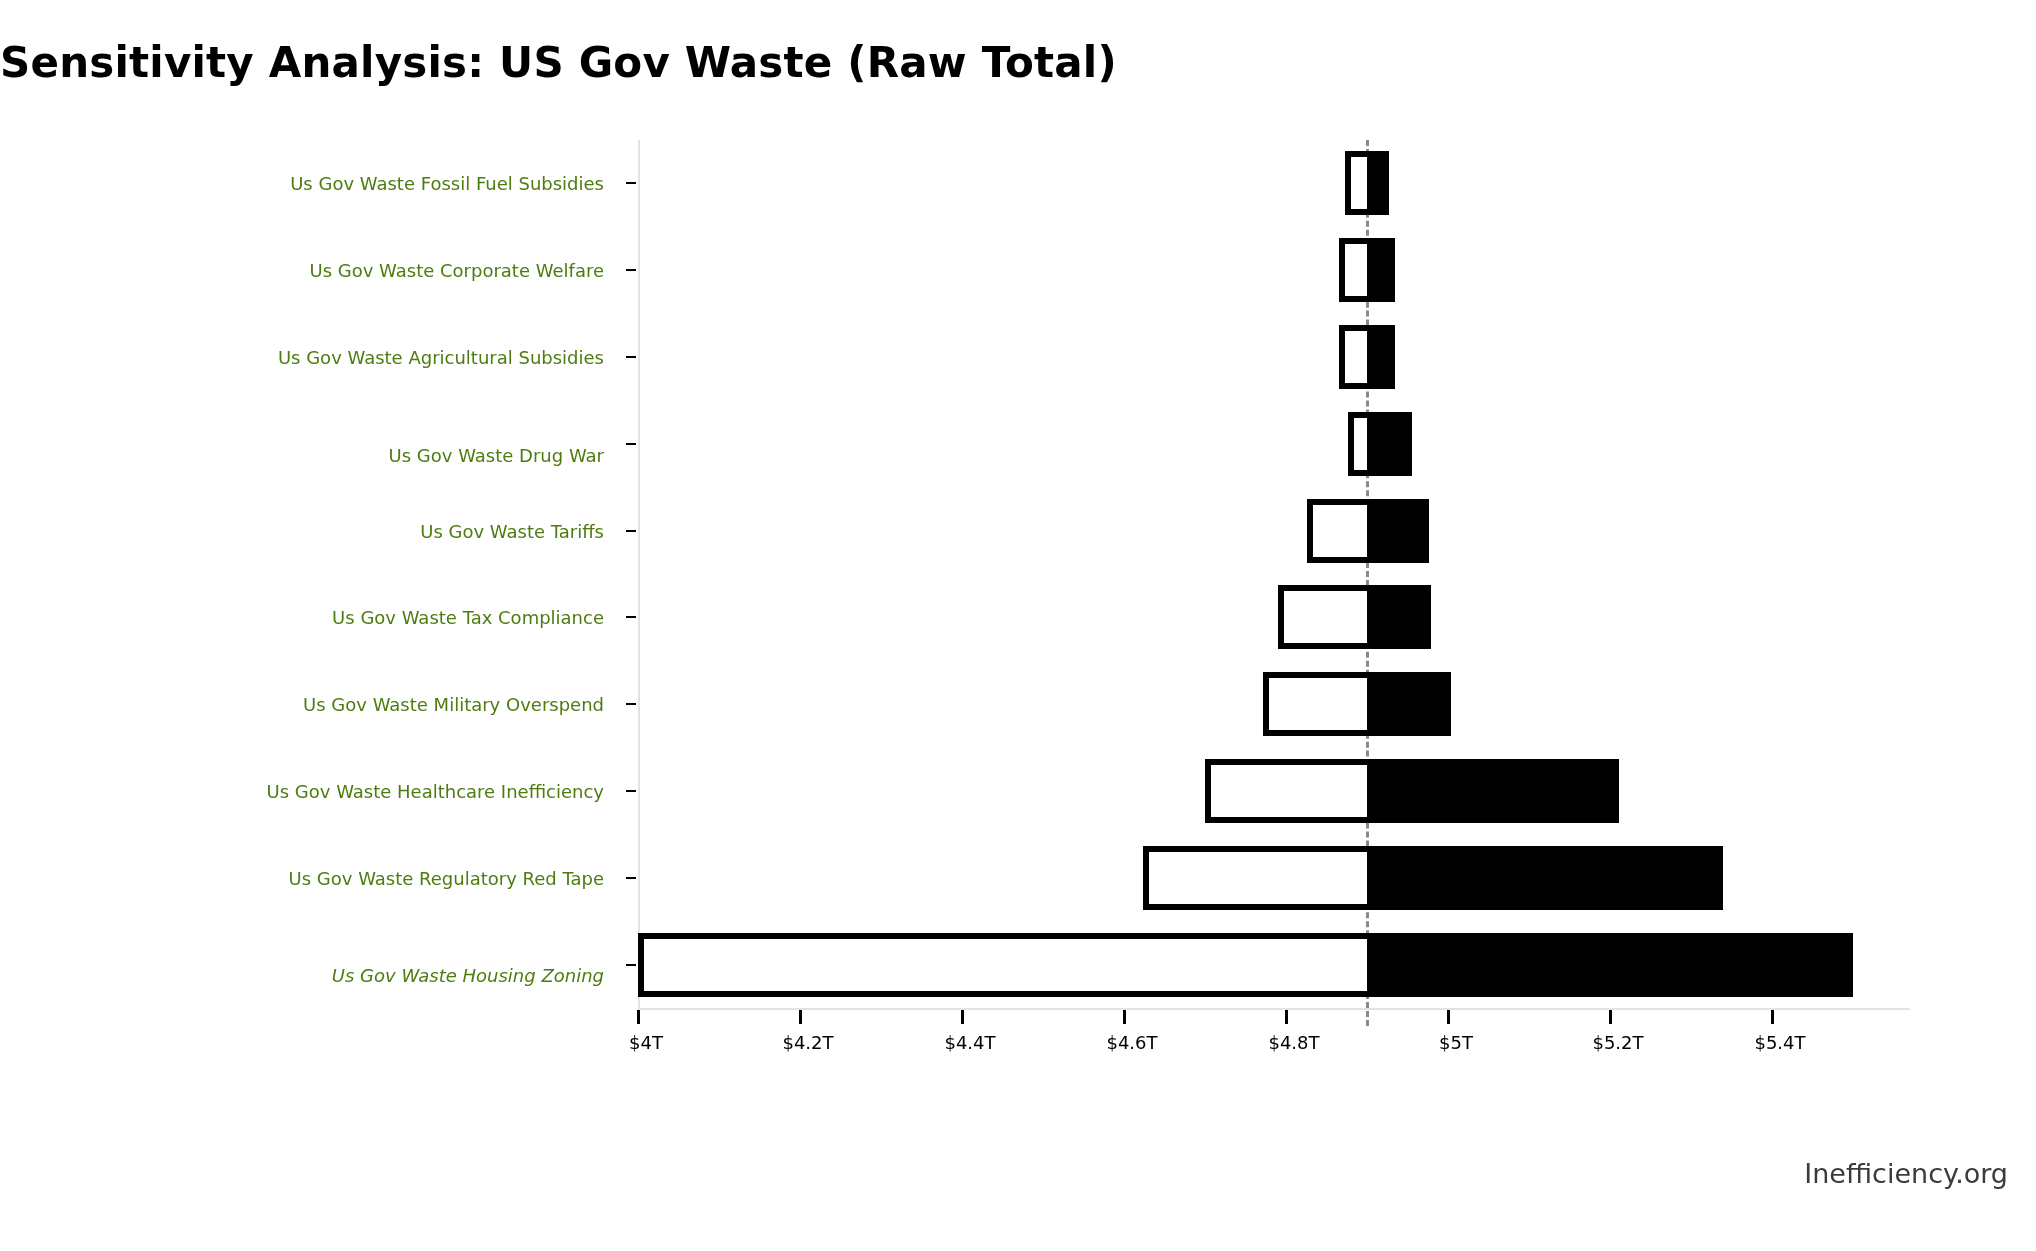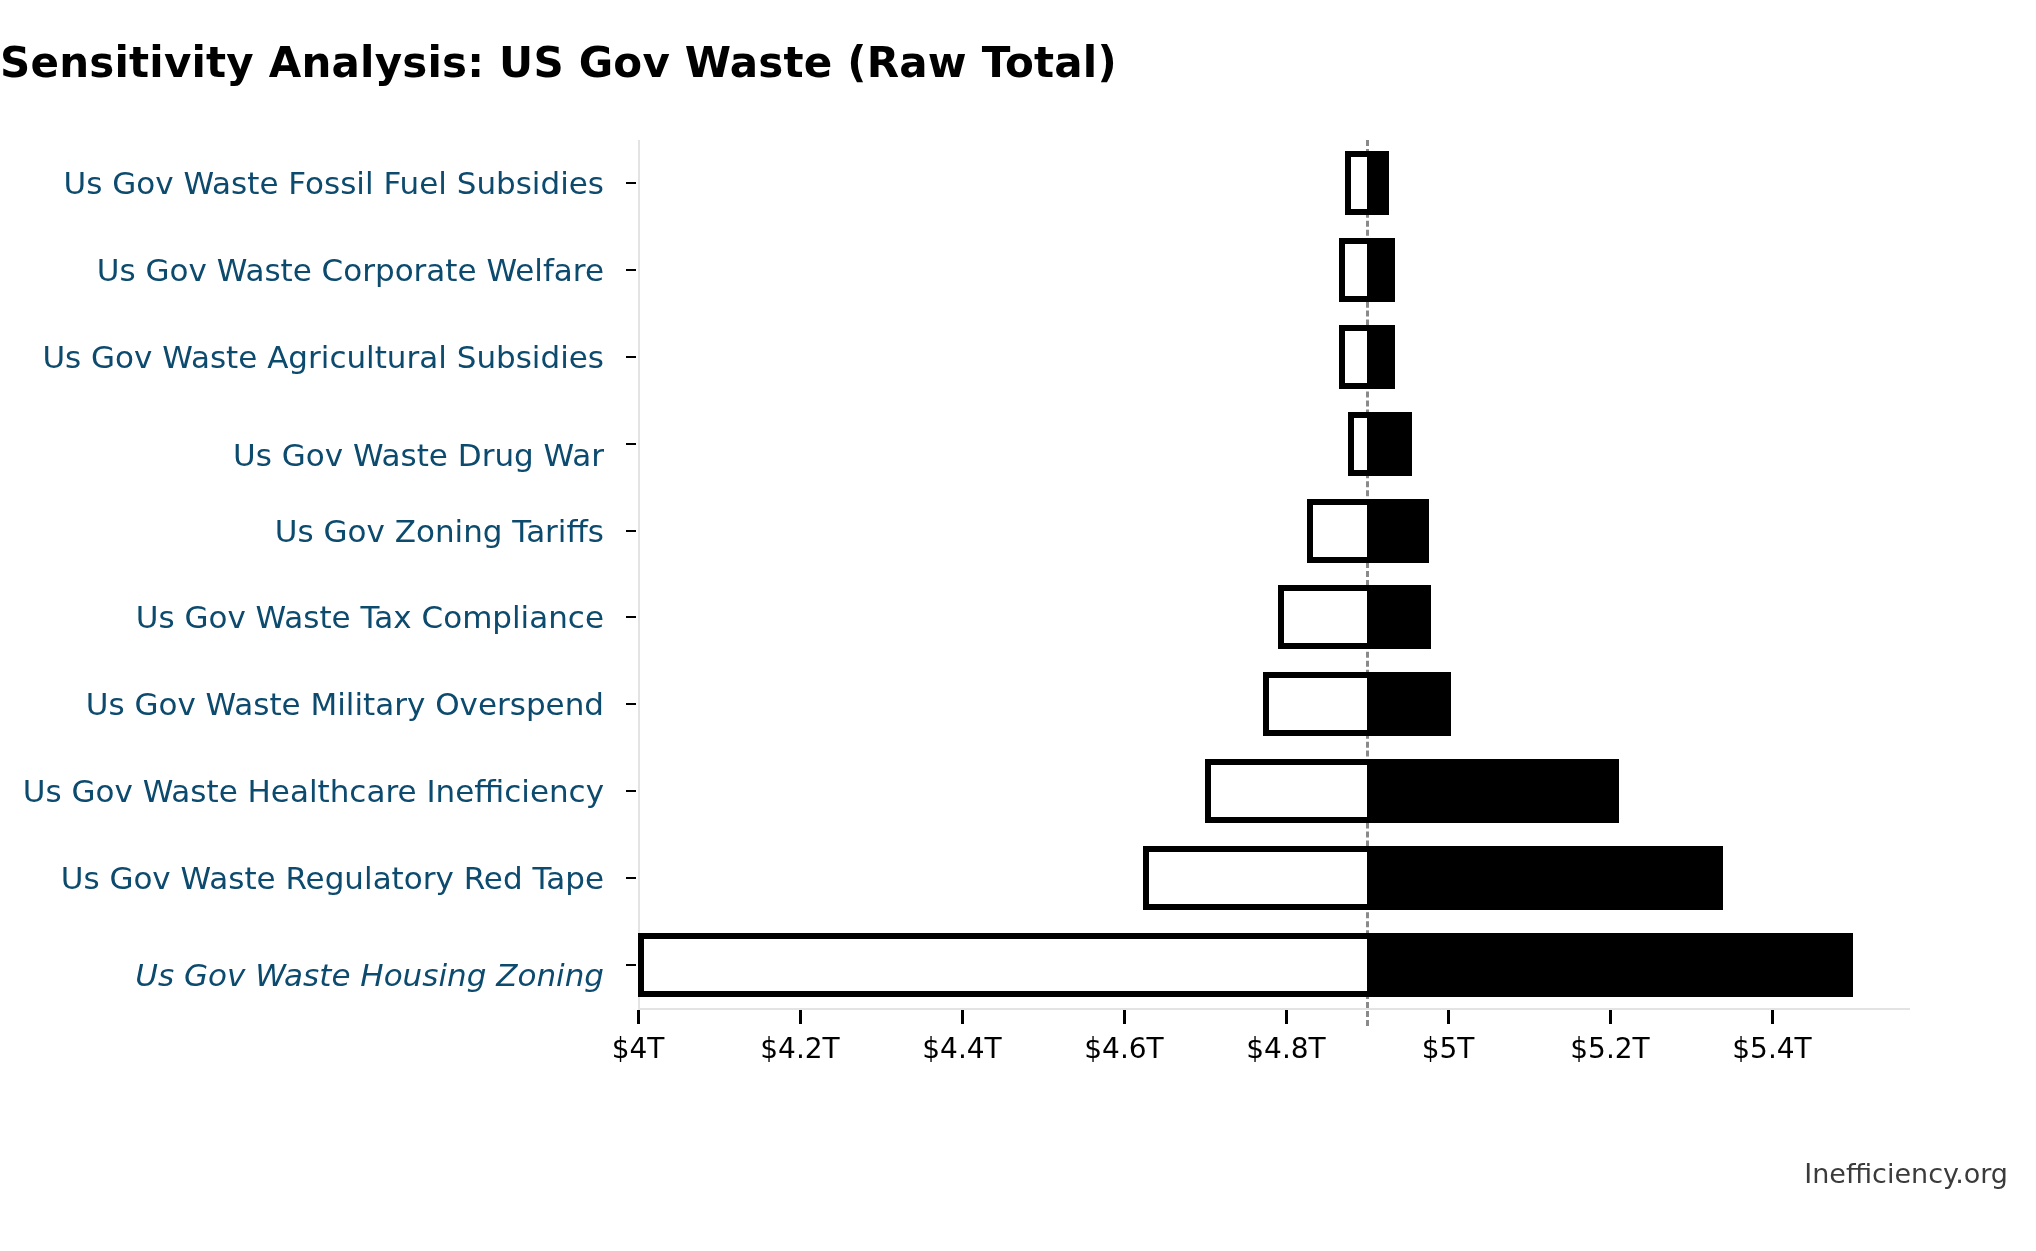--- a/index.html
+++ b/index.html
@@ -37,30 +37,30 @@
   .row{position:absolute;left:0;right:0;height:78px;}
   .bar{
     position:absolute;top:50%;transform:translateY(-50%);
     height:64px;box-sizing:border-box;
   }
   .bar-low{background:#ffffff;border:6px solid #000000;border-right:none;}
   .bar-high{background:#000000;border:6px solid #000000;border-left:none;}
 
   .ylabel{
     position:absolute;right:0;transform:translateY(-50%);
-    font-size:31px;color:#0c4a6e;white-space:nowrap;
+    font-size:18px;color:#4d7c0f;white-space:nowrap;
   }
   .ytick{
     position:absolute;width:10px;height:2px;background:#000;
   }
 
   .xtick-mark{position:absolute;top:1010px;width:3px;height:14px;background:#000;}
   .xtick-label{
     position:absolute;top:1032px;transform:translateX(-50%);
-    font-size:28px;color:#000;white-space:nowrap;
+    font-size:18px;color:#000;white-space:nowrap;margin-left:8px;
   }
   .xaxis-title{
     position:absolute;left:638px;width:1272px;top:1098px;text-align:center;
     font-size:29px;color:#000;white-space:nowrap;
   }
   .watermark{
     position:absolute;right:28px;top:1158px;
     font-size:27px;color:#3b3b3b;white-space:nowrap;
   }
 </style>
@@ -79,21 +79,21 @@
 
   <div id="ylabels">
       <div class="ylabel" style="top: 183.4px; right: 1432px;">Us Gov Waste Fossil Fuel Subsidies</div>
       <div class="ytick" style="top: 182.4px; left: 626px;"></div>
       <div class="ylabel" style="top: 270.2px; right: 1432px;">Us Gov Waste Corporate Welfare</div>
       <div class="ytick" style="top: 269.2px; left: 626px;"></div>
       <div class="ylabel" style="top: 357px; right: 1432px;">Us Gov Waste Agricultural Subsidies</div>
       <div class="ytick" style="top: 356px; left: 626px;"></div>
       <div class="ylabel" style="top: 455px; right: 1432px;">Us Gov Waste Drug War</div>
       <div class="ytick" style="top: 442.8px; left: 626px;"></div>
-      <div class="ylabel" style="top: 530.6px; right: 1432px;">Us Gov Zoning Tariffs</div>
+      <div class="ylabel" style="top: 530.6px; right: 1432px;">Us Gov Waste Tariffs</div>
       <div class="ytick" style="top: 529.6px; left: 626px;"></div>
       <div class="ylabel" style="top: 617.4px; right: 1432px;">Us Gov Waste Tax Compliance</div>
       <div class="ytick" style="top: 616.4px; left: 626px;"></div>
       <div class="ylabel" style="top: 704.2px; right: 1432px;">Us Gov Waste Military Overspend</div>
       <div class="ytick" style="top: 703.2px; left: 626px;"></div>
       <div class="ylabel" style="top: 791px; right: 1432px;">Us Gov Waste Healthcare Inefficiency</div>
       <div class="ytick" style="top: 790px; left: 626px;"></div>
       <div class="ylabel" style="top: 877.8px; right: 1432px;">Us Gov Waste Regulatory Red Tape</div>
       <div class="ytick" style="top: 876.8px; left: 626px;"></div>
       <div class="ylabel" style="top: 975px; right: 1432px; font-style: italic;">Us Gov Waste Housing Zoning</div>

